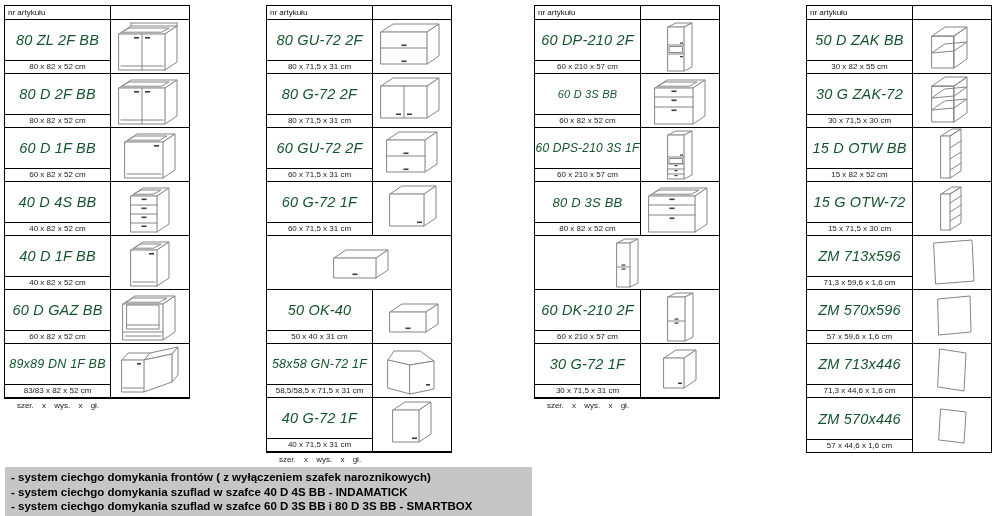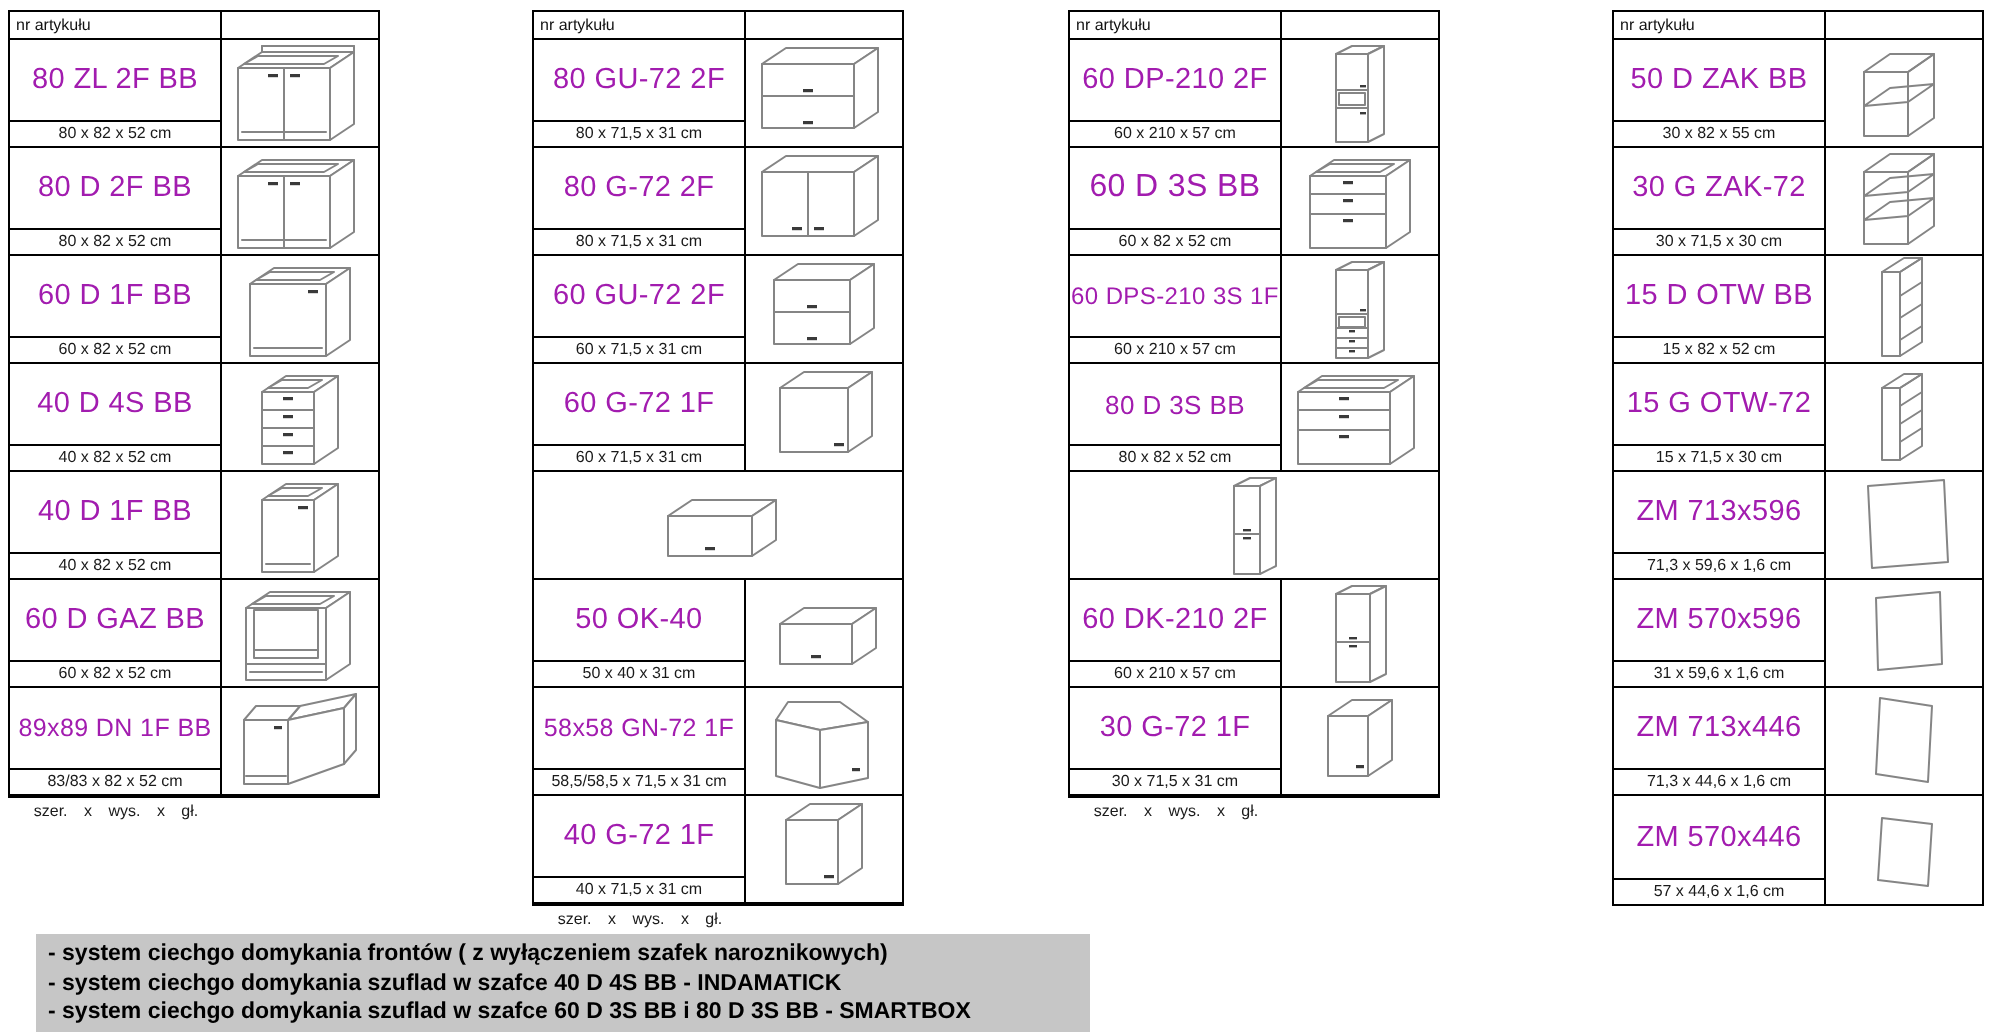--- a/index.html
+++ b/index.html
@@ -5,25 +5,25 @@
   html,body{margin:0;padding:0;}
   body{width:1000px;height:516px;background:#fff;font-family:"Liberation Sans",sans-serif;position:relative;overflow:hidden;}
   .page{position:absolute;inset:0;}
   .cab-table{position:absolute;top:5px;width:186px;border:1px solid #000;background:#fff;box-sizing:border-box;}
   .thead{display:flex;height:14px;border-bottom:1px solid #000;box-sizing:border-box;flex-direction:column;}
   .th-label{width:106px;border-right:1px solid #000;font-size:8px;line-height:13px;padding-left:3px;color:#111;box-sizing:border-box;}
   .th-img{flex:1;}
   .row{display:flex;height:54px;border-bottom:1px solid #000;box-sizing:border-box;}
   .row:last-child{border-bottom:none;}
   .cell-label{width:106px;border-right:1px solid #000;display:flex;flex-direction:column;box-sizing:border-box;}
-  .name{flex:1;display:flex;align-items:center;justify-content:center;color:#a21caf;white-space:nowrap;letter-spacing:.2px;}
+  .name{flex:1;display:flex;align-items:center;justify-content:center;color:#14532d;white-space:nowrap;letter-spacing:.2px;font-style:italic;}
   .dims{height:13px;border-top:1px solid #000;font-size:8px;line-height:12px;text-align:center;color:#1a1a1a;box-sizing:border-box;}
   .cell-img{flex:1;display:flex;align-items:center;justify-content:center;overflow:hidden;}
   .tfoot{position:absolute;top:100%;left:0;width:106px;margin-top:3px;text-align:center;font-size:8px;color:#1a1a1a;word-spacing:6px;white-space:nowrap;}
-  .notes{position:absolute;left:18px;top:467px;width:527px;box-sizing:border-box;padding:3px 22px 2px 6px;background:#c6c6c6;}
+  .notes{position:absolute;left:5px;top:467px;width:527px;box-sizing:border-box;padding:3px 22px 2px 6px;background:#c6c6c6;}
   .note-line{font-size:11.5px;line-height:14.5px;font-weight:bold;color:#000;white-space:nowrap;}
   svg{display:block;}
 </style>
 </head>
 <body>
 
 <div class="page">
   <div id="tables">
       <div class="cab-table" style="left: 4px;">
         <div class="thead">
@@ -330,21 +330,21 @@
                 <line x1="26" y1="34" x2="42" y2="34"></line>
                 <rect x="27.5" y="26.5" width="13" height="6" fill="none"></rect>
                 <rect x="38" y="22.5" width="3" height="1.2" fill="#3a3a3a" stroke="none"></rect>
                 <rect x="38" y="36" width="3" height="1.2" fill="#3a3a3a" stroke="none"></rect>
               </g>
             </svg>
           </div>
         </div>
         <div class="row">
           <div class="cell-label">
-            <div class="name" style="font-size: 16px;">60 D 3S BB</div>
+            <div class="name" style="font-size: 11px;">60 D 3S BB</div>
             <div class="dims">60 x 82 x 52 cm</div>
           </div>
           <div class="cell-img">
             <svg width="77" height="53" viewBox="0 0 77 53">
               <g fill="#fff" stroke="#858585" stroke-width="1" stroke-linejoin="round" stroke-linecap="round">
                 <polygon points="13,14 25,6 63,6 51,14"></polygon>
                 <polygon points="51,14 63,6 63,42 51,50"></polygon>
                 <rect x="13" y="14" width="38" height="36"></rect>
                 <polygon points="16,12 23,8 55,8 48,12"></polygon>
                 <line x1="13" y1="23" x2="51" y2="23"></line>
@@ -534,21 +534,21 @@
             <svg width="77" height="53" viewBox="0 0 77 53">
               <g fill="#fff" stroke="#858585" stroke-width="1" stroke-linejoin="round" stroke-linecap="round">
                 <polygon points="20,7 58,4 60,45 22,48"></polygon>
               </g>
             </svg>
           </div>
         </div>
         <div class="row">
           <div class="cell-label">
             <div class="name" style="font-size: 14.5px;">ZM 570x596</div>
-            <div class="dims">31 x 59,6 x 1,6 cm</div>
+            <div class="dims">57 x 59,6 x 1,6 cm</div>
           </div>
           <div class="cell-img">
             <svg width="77" height="53" viewBox="0 0 77 53">
               <g fill="#fff" stroke="#858585" stroke-width="1" stroke-linejoin="round" stroke-linecap="round">
                 <polygon points="24,9 56,6 57,42 25,45"></polygon>
               </g>
             </svg>
           </div>
         </div>
         <div class="row">

